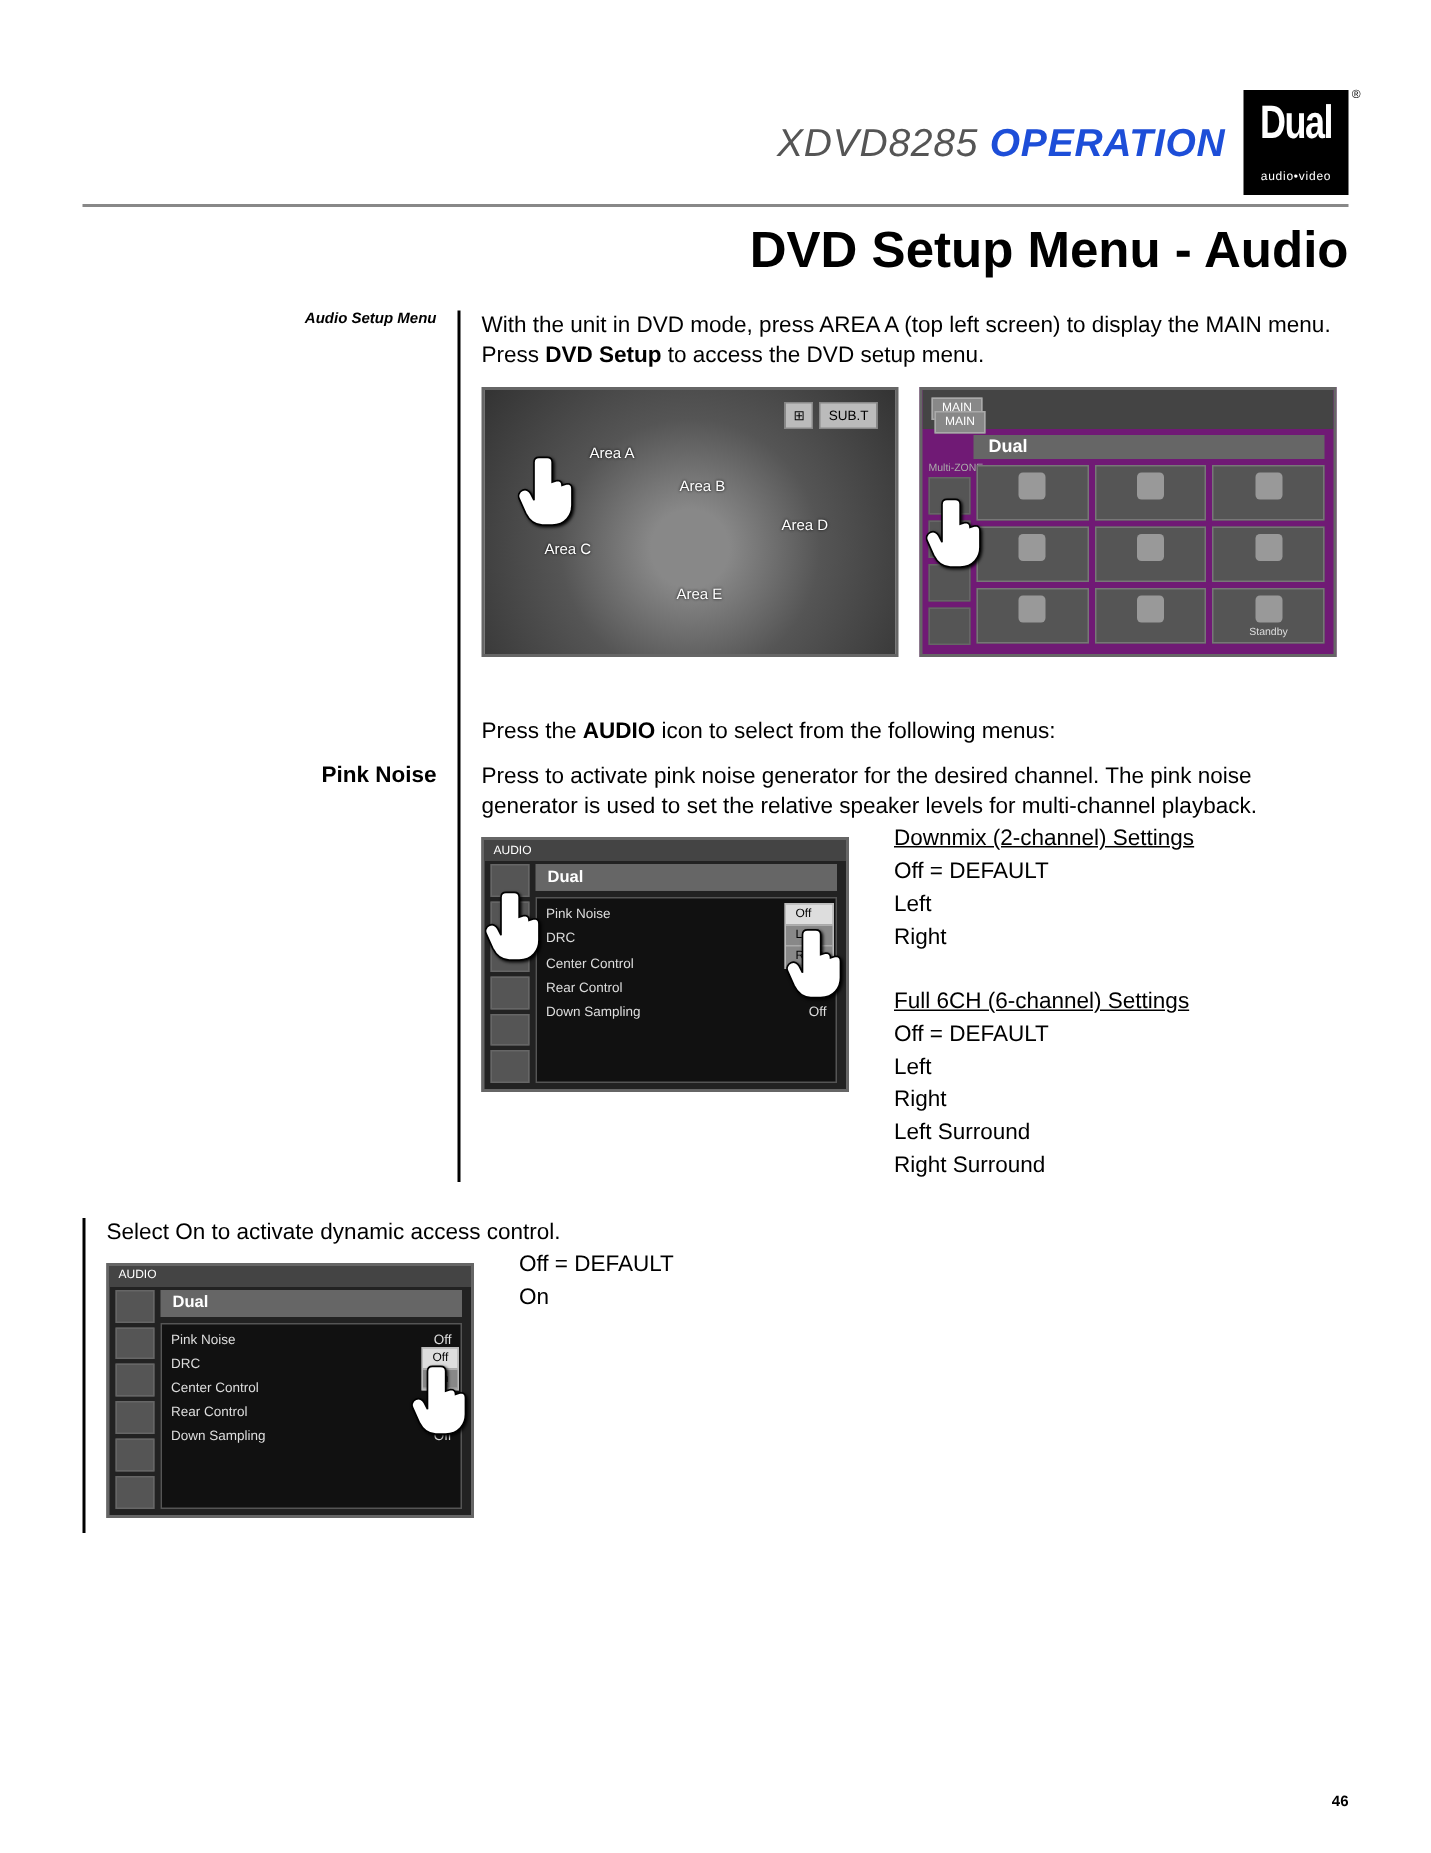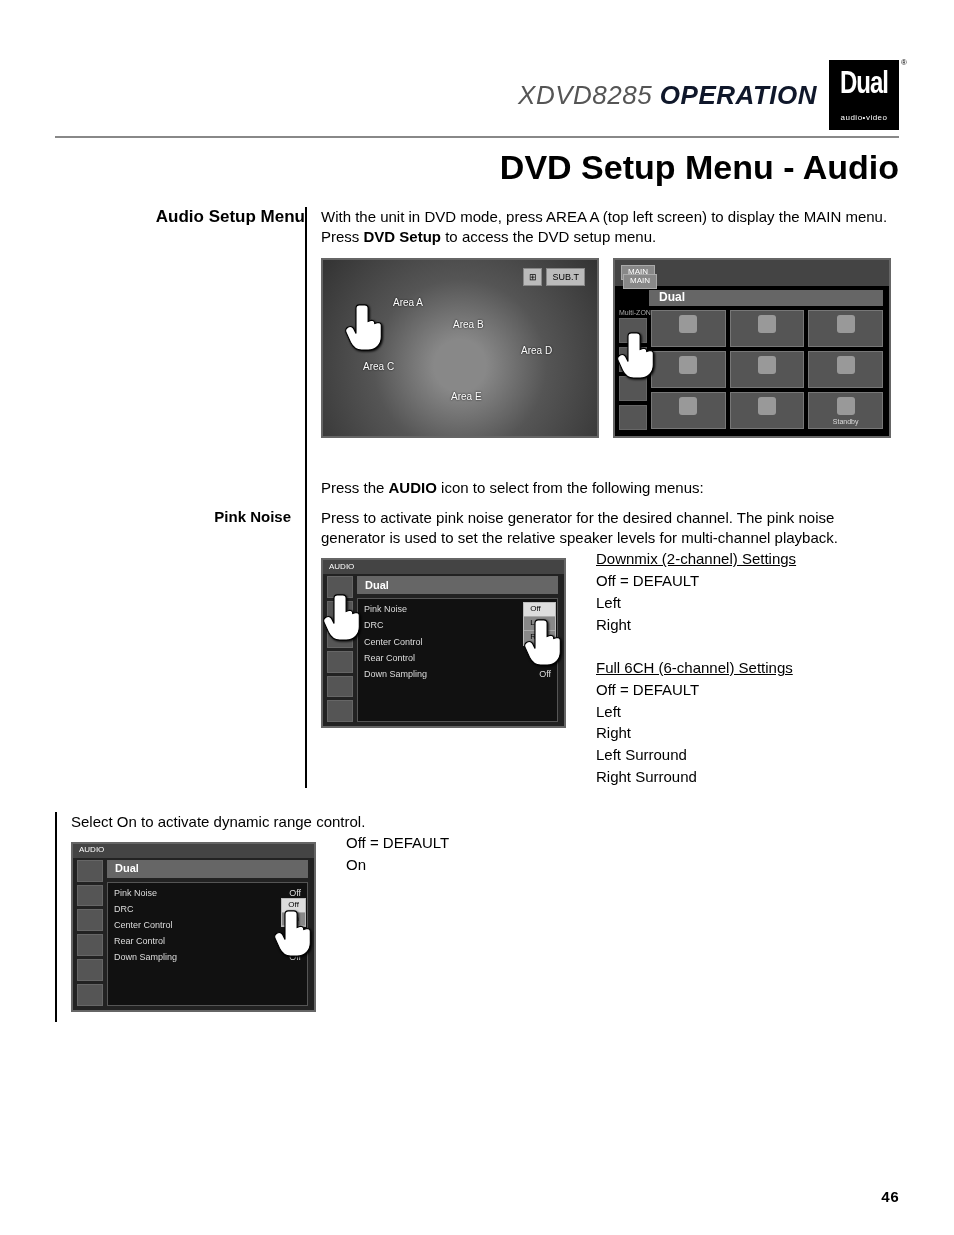--- a/index.html
+++ b/index.html
@@ -21,21 +21,21 @@
     padding-bottom: 6px;
     margin-bottom: 6px;
   }
   .header-title {
     font-size: 26px;
     font-style: italic;
     font-weight: 400;
     color: #555;
     letter-spacing: 0.5px;
   }
-  .header-title .bold { font-weight: 800; color: #0f172a; }
+  .header-title .bold { font-weight: 800; color: #1d4ed8; }
   .logo-box {
     width: 70px;
     height: 70px;
     background: #000;
     color: #fff;
     display: flex;
     flex-direction: column;
     align-items: center;
     justify-content: center;
     position: relative;
@@ -64,21 +64,23 @@
     font-weight: 800;
     margin: 10px 0 20px 0;
   }
   .content {
     display: flex;
   }
   .left-col {
     width: 250px;
     flex-shrink: 0;
     text-align: right;
-    font-size: 17px;
+    padding-right: 14px;
+    font-size: 10px;
+    font-style: italic;
   }
   .left-col .label {
     font-weight: 800;
     margin-bottom: 8px;
   }
   .left-col .note {
     font-weight: 800;
     margin-top: 40px;
     line-height: 1.35;
     text-align: left;
@@ -97,21 +99,21 @@
     gap: 14px;
     margin: 10px 0 40px 0;
   }
   .screen {
     background: #333;
     border: 2px solid #666;
     position: relative;
     overflow: hidden;
   }
   .screen-1 { width: 278px; height: 180px; background: linear-gradient(#555,#777); }
-  .screen-2 { width: 278px; height: 180px; background: #000000; }
+  .screen-2 { width: 278px; height: 180px; background: #701a75; }
   .atv-bg {
     position: absolute; inset: 0;
     background: radial-gradient(circle at 50% 60%, #888 15%, #555 50%, #333 100%);
   }
   .area-label {
     position: absolute;
     color: #fff;
     font-size: 10px;
     text-shadow: 0 0 2px #000;
   }
@@ -240,23 +242,22 @@
   }
   .popup div { padding:1px 6px; border-bottom:1px solid #aaa; }
   .popup div:first-child { background:#ddd; }
   .flex-row { display:flex; gap:30px; align-items:flex-start; }
   .settings-list { font-size:15px; line-height:1.45; }
   .settings-list .u { text-decoration: underline; }
   .page-num {
     position:absolute;
     bottom: 28px;
     right: 55px;
-    font-size: 15px;
+    font-size: 10px;
     font-weight:700;
-    font-family:Liberation Mono, monospace;
   }
 </style>
 </head>
 <body>
 
 <div class="header">
   <div class="header-title">
     <span>XDVD8285</span>
     <span class="bold">OPERATION</span>
   </div>
@@ -414,21 +415,21 @@
         <div>Right Surround</div>
       </div>
     </div>
   </div>
 </div>
 
 <div style="height:24px;"></div>
 
 <div class="section-row">
   <div class="section-body">
-    <p>Select On to activate dynamic range control.</p>
+    <p>Select On to activate dynamic access control.</p>
     <div class="flex-row">
       <div class="audio-screen">
         <div class="audio-top">
             <span>AUDIO</span>
           </div>
         <div class="audio-brand">
             <span>Dual</span>
           </div>
         <div class="audio-side">
             <div></div>

